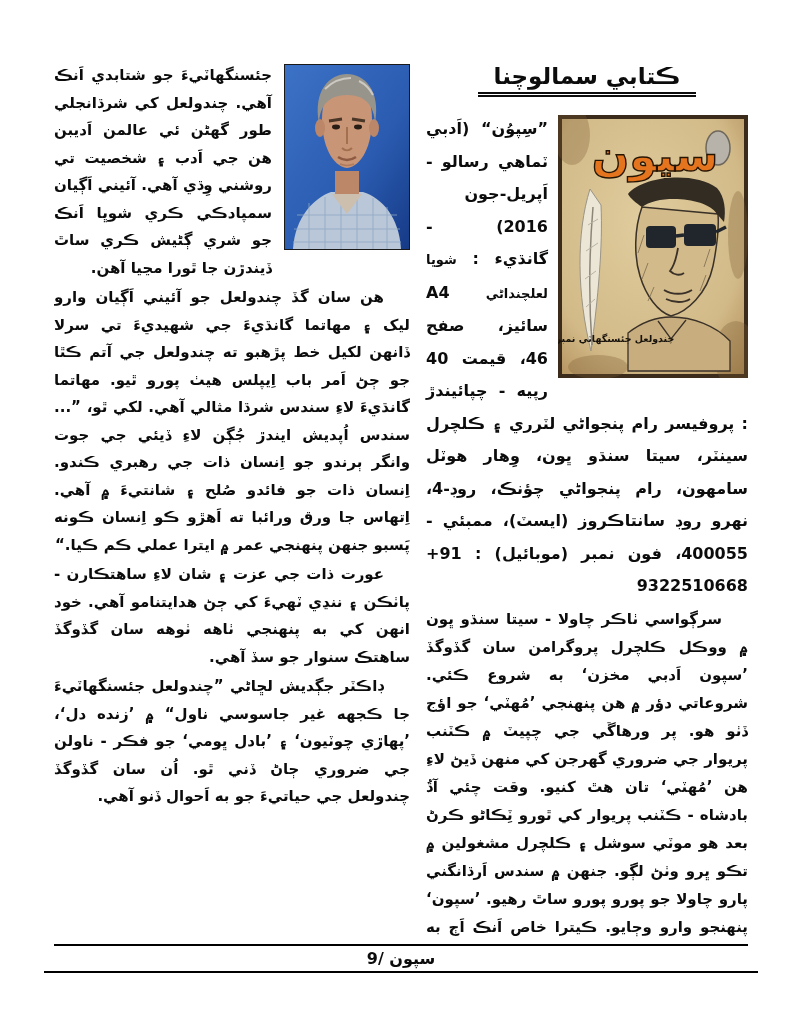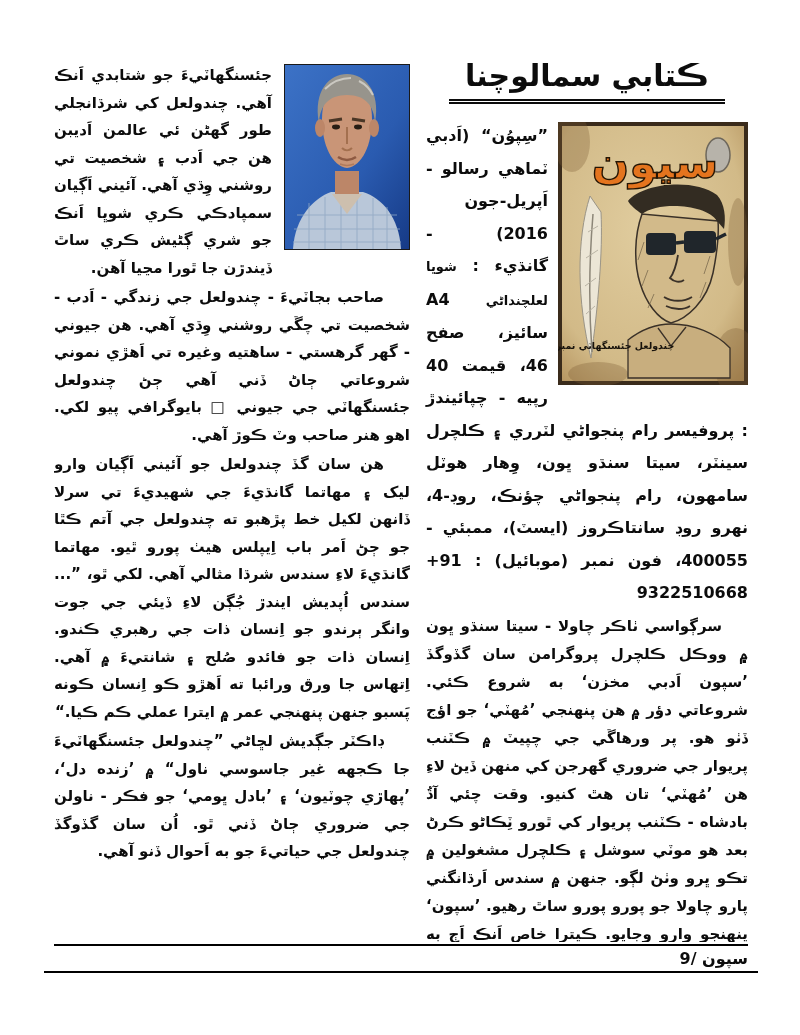--- a/index.html
+++ b/index.html
@@ -19,39 +19,39 @@
 
   
   .photo-frame {
     float:right; width:126px; height:186px; margin:4px 0 6px 12px;
     border:1px solid #1a1a1a; background:#1a3f86; overflow:hidden;
   }
   .photo-frame svg { display:block; }
 
   
   .heading {
-    font-size:30px; line-height:28px; font-weight:700; text-align:center;
-    width:max-content; margin:2px auto 16px; padding:0 16px 9px;
+    font-size:23px; line-height:28px; font-weight:700; text-align:center;
+    width:max-content; margin:2px auto 16px; padding:0 16px 2px;
     border-bottom:5px double #0c0c0c;
   }
   .cover-frame {
     float:right; width:190px; height:263px; margin:2px 0 8px 10px; overflow:hidden;
   }
   .book-info { font-size:16px; line-height:32.5px; text-align:justify; }
   .editor-name { font-size:13px; }
   .para {
     font-size:15px; line-height:28px; text-align:justify; text-indent:26px; margin-top:2px;
   }
   .para.first { text-indent:0; }
   .col-left .para { line-height:27.5px; }
 
   
   .footer { position:absolute; left:54px; top:944px; width:694px; direction:rtl; }
   .footer-rule-top { border-top:2px solid #000; }
-  .footer-text { text-align:right; font-weight:700; font-size:16px; line-height:25px; }
+  .footer-text { text-align:center; font-weight:700; font-size:16px; line-height:25px; }
   .footer-rule-bottom { border-top:2.5px solid #000; margin:0 -10px; }
   .footer-text .pgnum { font-weight:700; }
 </style>
 </head>
 <body>
 
 <div class="page">
   <div class="content">
 
     <div class="col col-left">
@@ -86,22 +86,22 @@
           <path d="M67,54 L80,56" stroke="#4a3626" stroke-width="3"></path>
           <ellipse cx="51" cy="62" rx="4" ry="2.4" fill="#271d14"></ellipse>
           <ellipse cx="73" cy="62" rx="4" ry="2.4" fill="#271d14"></ellipse>
 
           <path d="M62,62 L62,79 M57,83 C60,86 64,86 67,83" stroke="#a3704f" stroke-width="2" fill="none"></path>
           <path d="M53,92 C59,96 65,96 71,92" stroke="#8e5a42" stroke-width="2.5" fill="none"></path>
           <path d="M55,99 C60,101 64,101 69,99" stroke="#b07a5c" stroke-width="1.5" fill="none"></path>
         </svg>
       </div>
       <p class="para first">جئسنگهاٽيءَ جو شتابدي اَنڪ آهي. چندولعل کي شرڌانجلي طور گهڻن ئي عالمن اَديبن هن جي اَدب ۽ شخصيت تي روشني وِڌي آهي. آئيني اَڳيان سمپادڪي ڪري شوڀا اَنڪ جو شري ڳڻيش ڪري ساٿ ڏيندڙن جا ٿورا مڃيا آهن.</p>
-      <p class="para">صاحب بجاٽيءَ - چندولعل جي زندگي - اَدب - شخصيت تي چڱي روشني وِڌي آهي. هن جيوني - گهر گرهستي - ساهتيه وغيره تي اَهڙي نموني شروعاتي ڄاڻ ڏني آهي ڄڻ چندولعل جئسنگهاٽي جي جيوني □ بايوگرافي پيو لکي. اهو هنر صاحب وٽ ڪوڙ آهي.</p>
       <p class="para">هن سان گڏ چندولعل جو آئيني اَڳيان وارو ليک ۽ مهاتما گانڌيءَ جي شهيديءَ تي سرلا ڏانهن لکيل خط پڙهبو ته چندولعل جي آتم ڪٿا جو ڄڻ اَمر باب اِيپلس هيٺ پورو ٿيو. مهاتما گانڌيءَ لاءِ سندس شرڌا مثالي آهي. لکي ٿو، ”... سندس اُپديش ايندڙ جُڳن لاءِ ڏيئي جي جوت وانگر ٻرندو جو اِنسان ذات جي رهبري ڪندو. اِنسان ذات جو فائدو صُلح ۽ شانتيءَ ۾ آهي. اِتهاس جا ورق ورائبا ته اَهڙو ڪو اِنسان ڪونه پَسبو جنهن پنهنجي عمر ۾ ايترا عملي ڪم ڪيا.“</p>
+      <p class="para">عورت ذات جي عزت ۽ شان لاءِ ساهتڪارن - پاٺڪن ۽ ننڍي ٽهيءَ کي ڄڻ هدايتنامو آهي. خود انهن کي به پنهنجي ٺاهه ٺوهه سان گڏوگڏ ساهتڪ سنوار جو سڏ آهي.</p>
       <p class="para">ڊاڪٽر جڳديش لڇاڻي ”چندولعل جئسنگهاٽيءَ جا ڪجهه غير جاسوسي ناول“ ۾ ’زنده دل‘، ’پهاڙي چوٽيون‘ ۽ ’بادل ڀومي‘ جو فڪر - ناولن جي ضروري ڄاڻ ڏني ٿو. اُن سان گڏوگڏ چندولعل جي حياتيءَ جو به اَحوال ڏنو آهي.</p>
     </div>
 
     <div class="col col-right">
       <h1 class="heading">ڪتابي سمالوچنا</h1>
 
       <div class="cover-frame">
         <svg width="190" height="263" viewBox="0 0 190 263">
           <defs>
             <radialGradient id="parch" cx="0.45" cy="0.4" r="0.85">

